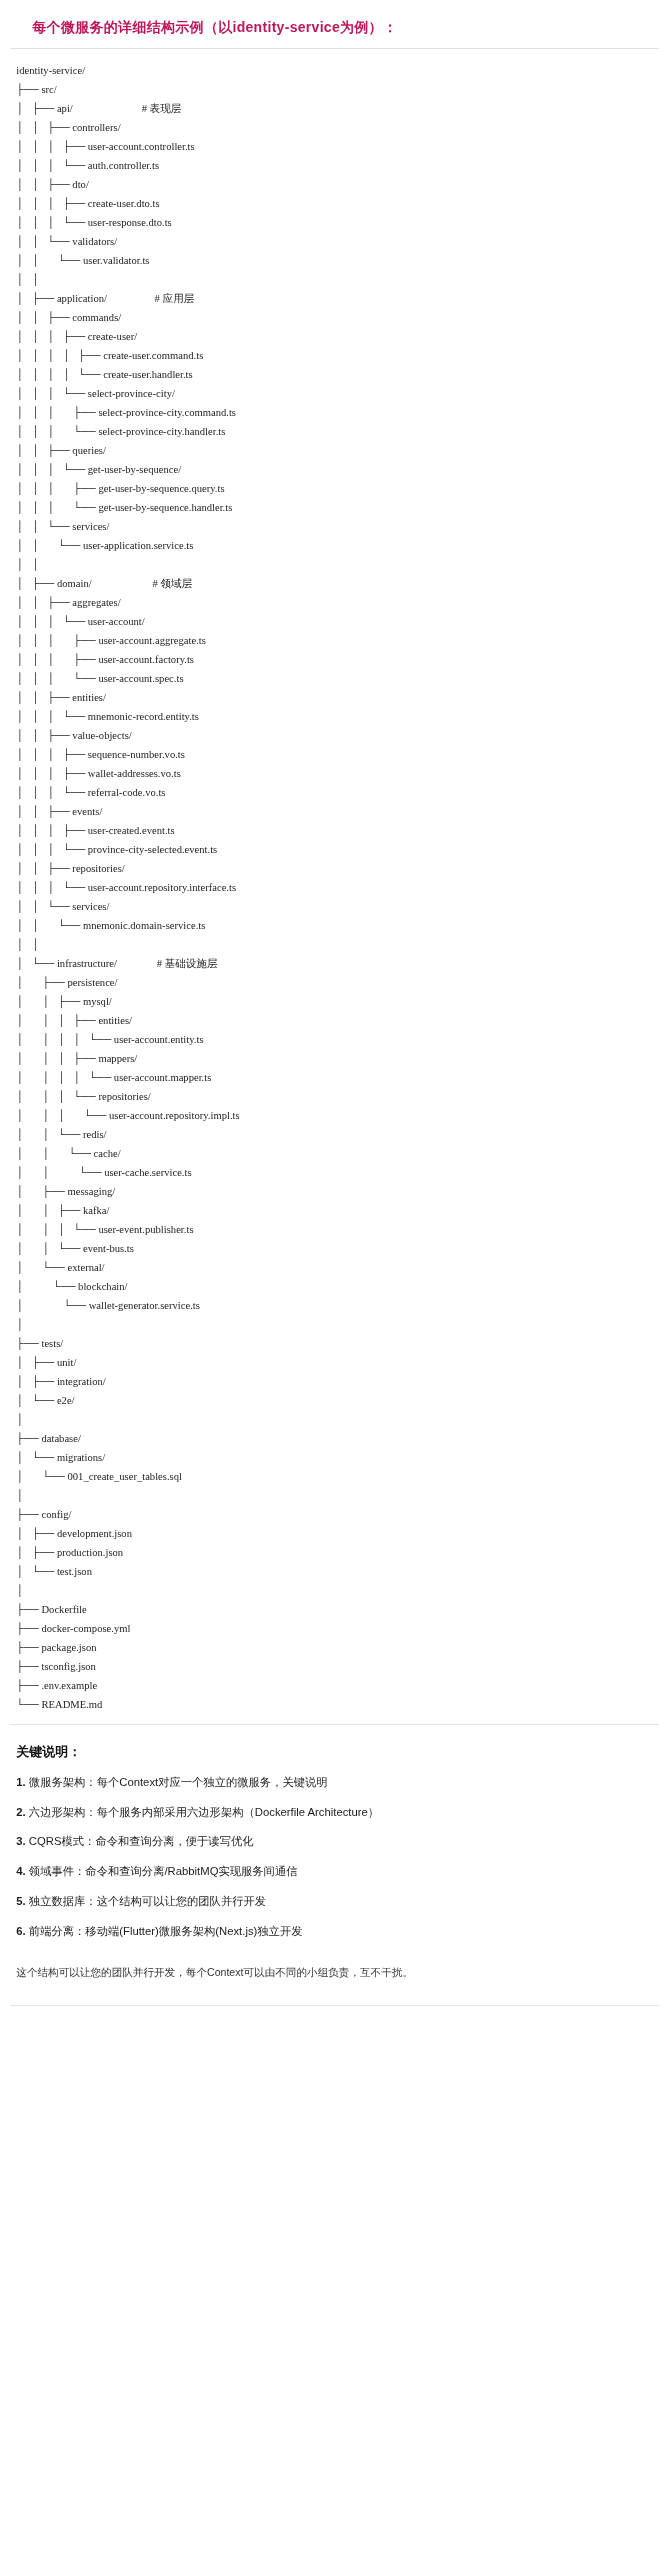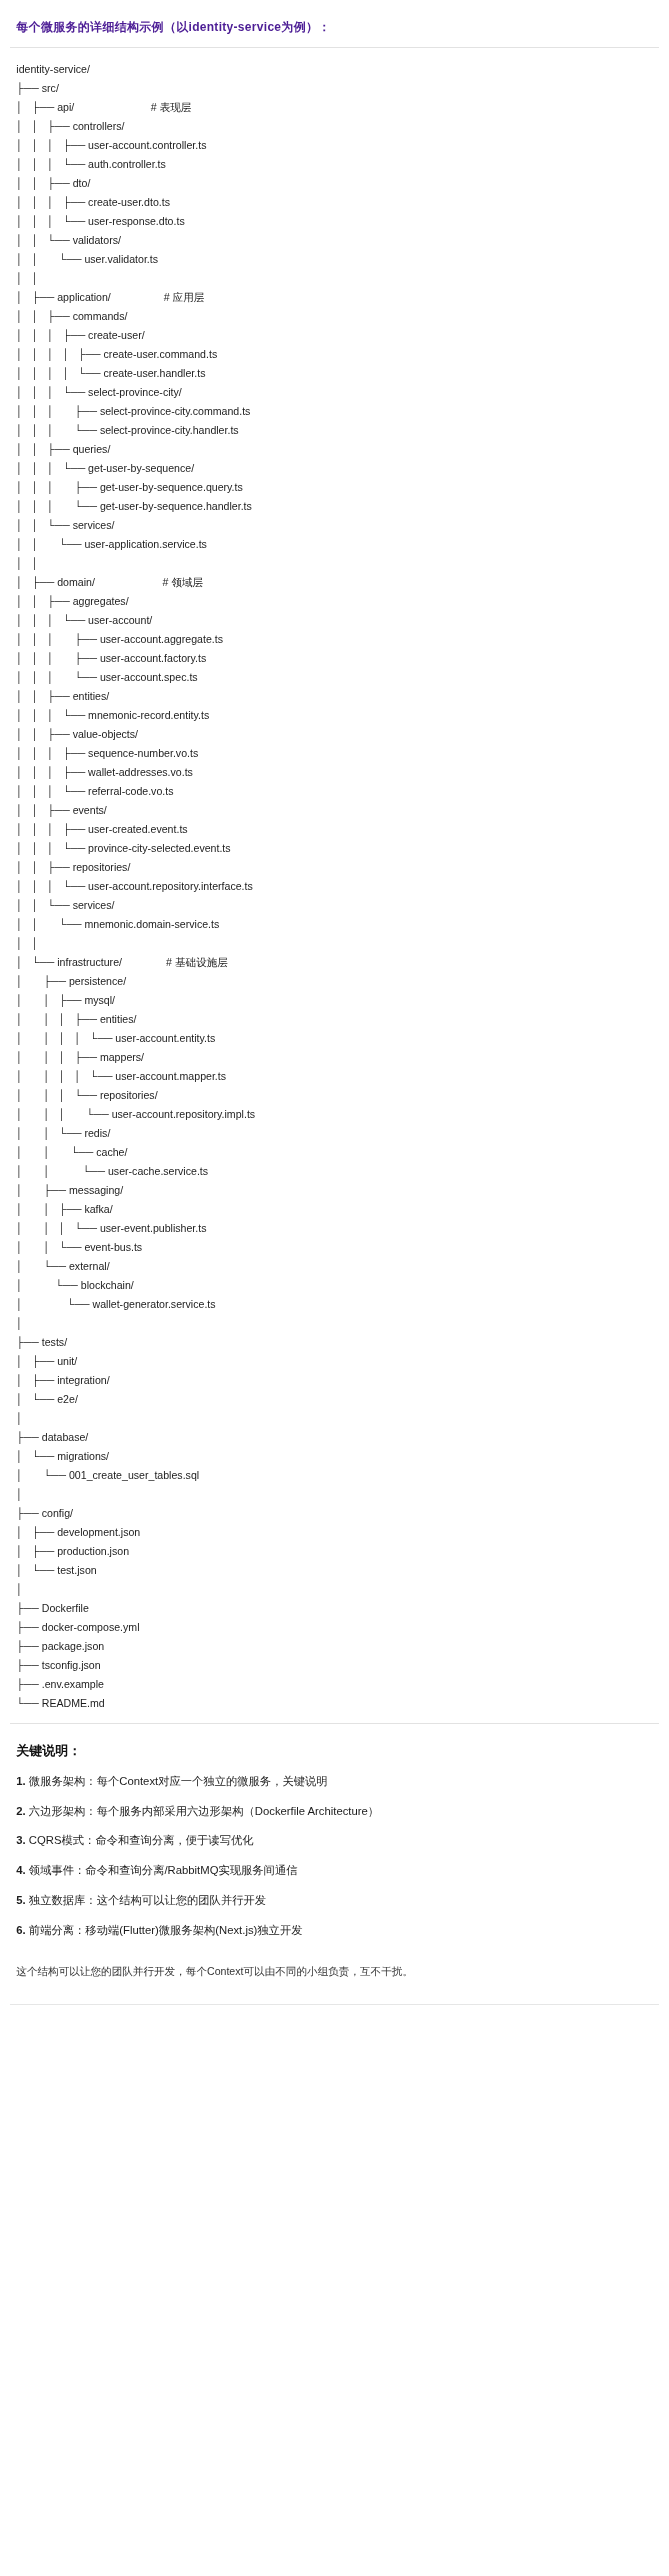--- a/index.html
+++ b/index.html
@@ -14,33 +14,34 @@
   }
   .page {
     width: 669px;
     min-height: 2576px;
     box-sizing: border-box;
     background: #ffffff;
     position: relative;
   }
   .title-bar {
     padding: 19px 16.3px 11.3px 16.3px;
-    font-size: 12px;
+    font-size: 14px;
     font-weight: bold;
-    color: #4c1d95;
+    color: #be185d;
     letter-spacing: 0.3px;
+    margin-left: 16px;
   }
   .divider {
     height: 0.6px;
     background: #e2e2e2;
     margin: 0 10px;
   }
   .tree-block {
     padding: 12.5px 16.3px 10px 16.3px;
-    font-family: Liberation Sans, sans-serif;
+    font-family: Liberation Serif, serif;
     font-size: 10.6px;
     line-height: 19px;
     white-space: pre;
     color: #1c1c1c;
     letter-spacing: 0px;
   }
   .tree-line {
     white-space: pre;
     display: block;
   }

